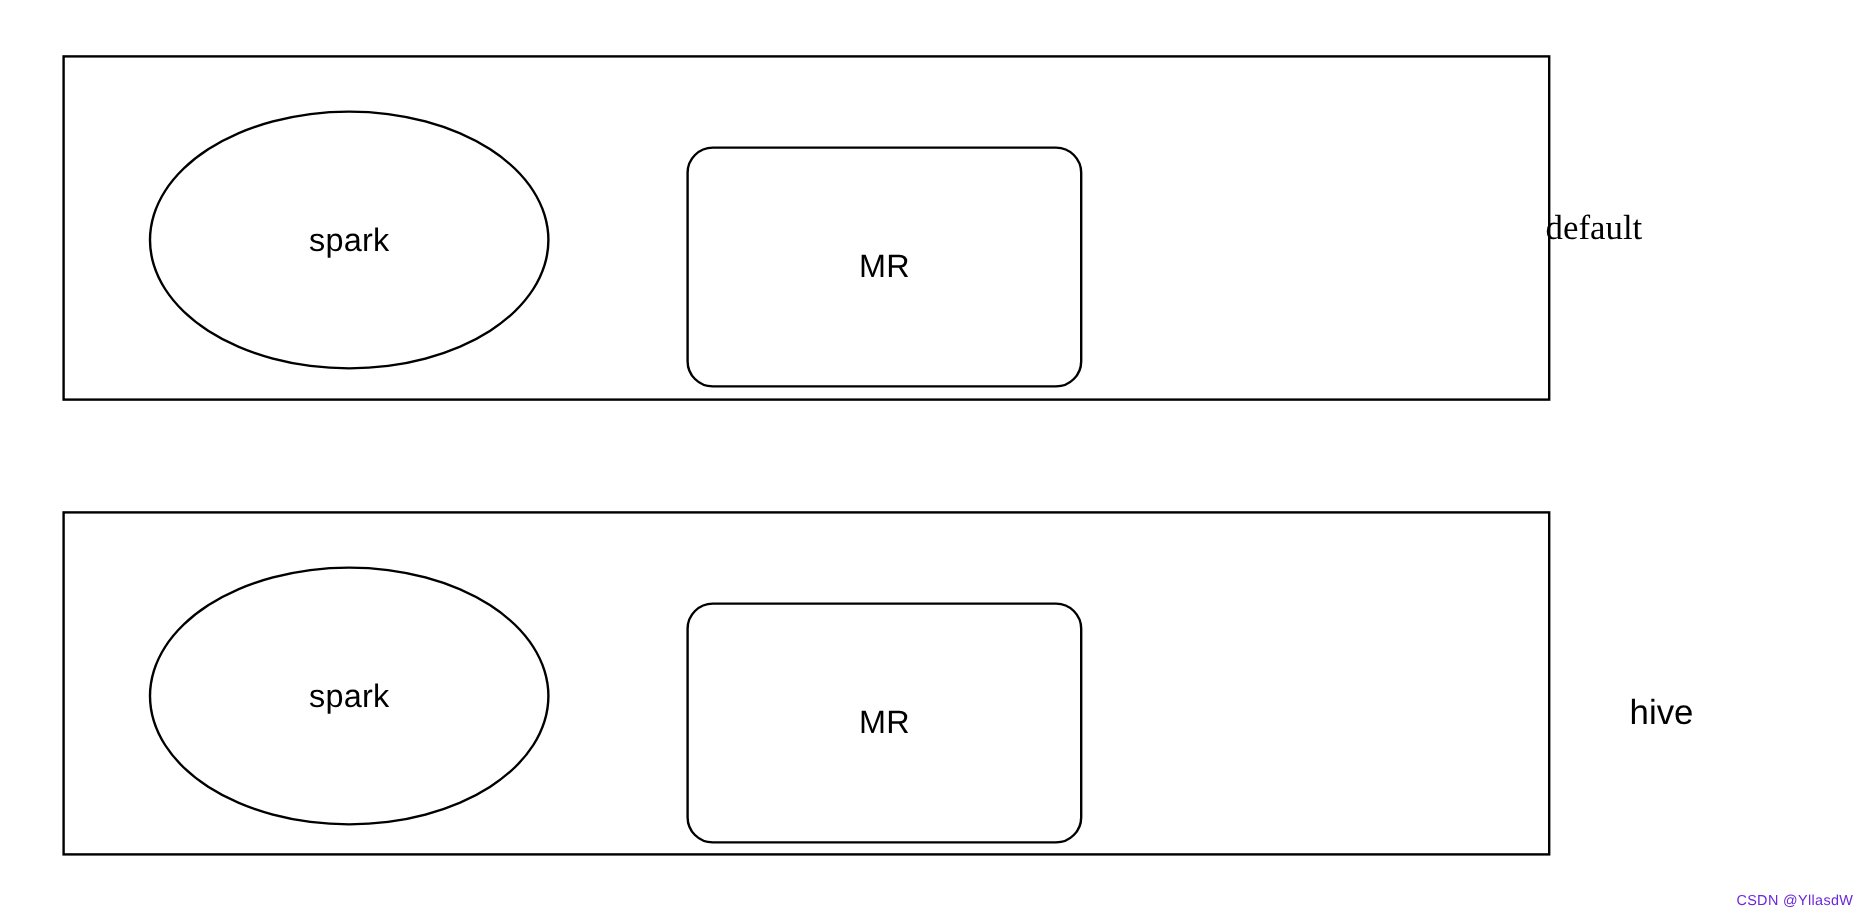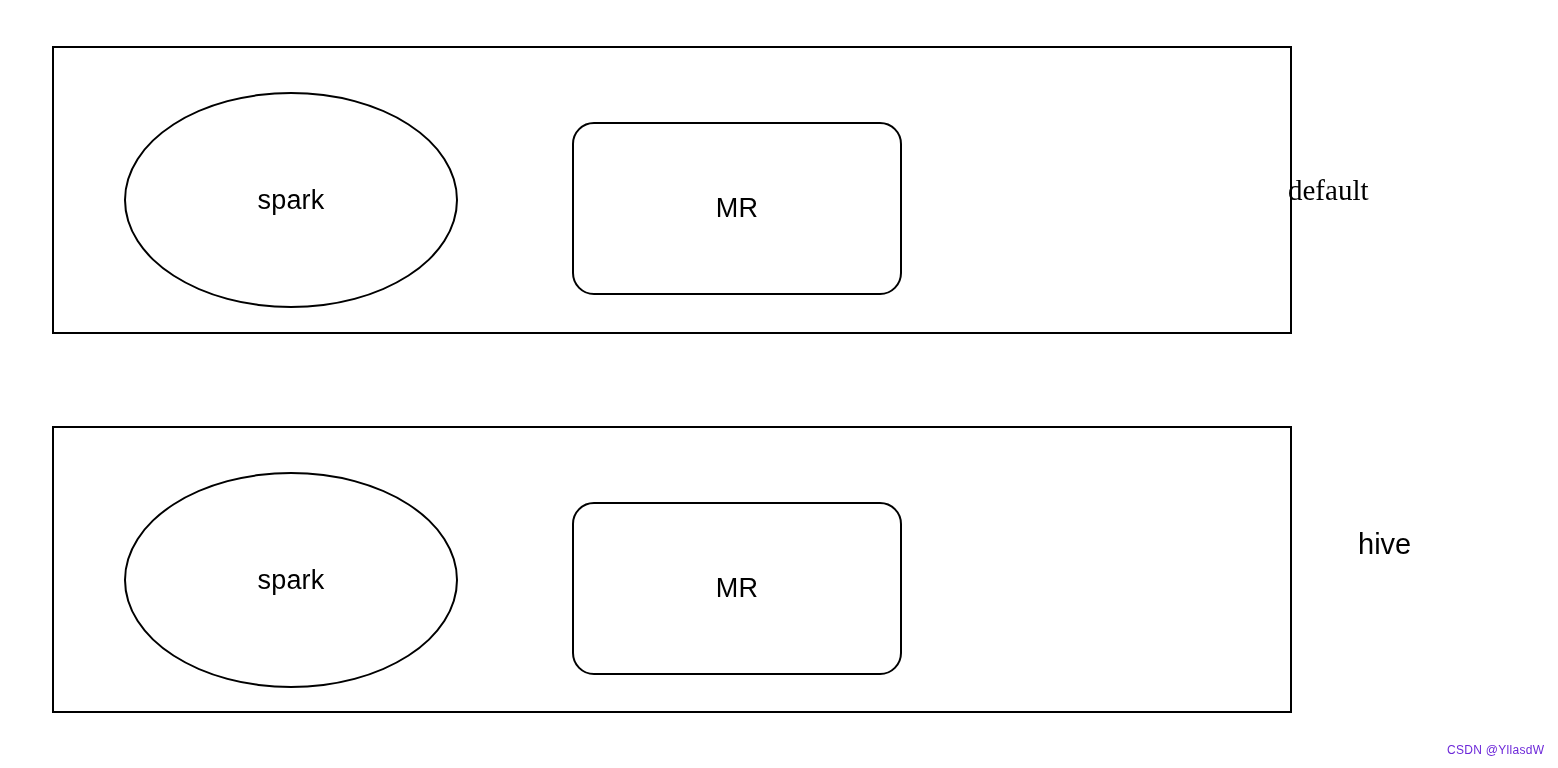--- a/index.html
+++ b/index.html
@@ -59,21 +59,21 @@
     justify-content: center;
   }
   #ellipse-spark-default { left: 70px; top: 44px; }
   #ellipse-spark-hive   { left: 70px; top: 44px; }
 
   
   .rounded-node {
     position: absolute;
     box-sizing: border-box;
     width: 330px;
-    height: 173px;
+    height: 201px;
     border: 2.2px solid #000000;
     border-radius: 22px;
     background: #ffffff;
     display: flex;
     align-items: center;
     justify-content: center;
   }
   #rect-mr-default { left: 518px; top: 74px; }
   #rect-mr-hive   { left: 518px; top: 74px; }
 
@@ -93,21 +93,21 @@
     color: #000000;
     white-space: nowrap;
   }
   #side-label-default {
     left: 1288px;
     top: 176px;
     font-family: Liberation Serif, serif;
   }
   #side-label-hive {
     left: 1358px;
-    top: 530px;
+    top: 580px;
   }
 
   
   .watermark {
     position: absolute;
     left: 1447px;
     top: 744px;
     font-size: 12px;
     line-height: 1;
     color: #6d28d9;

